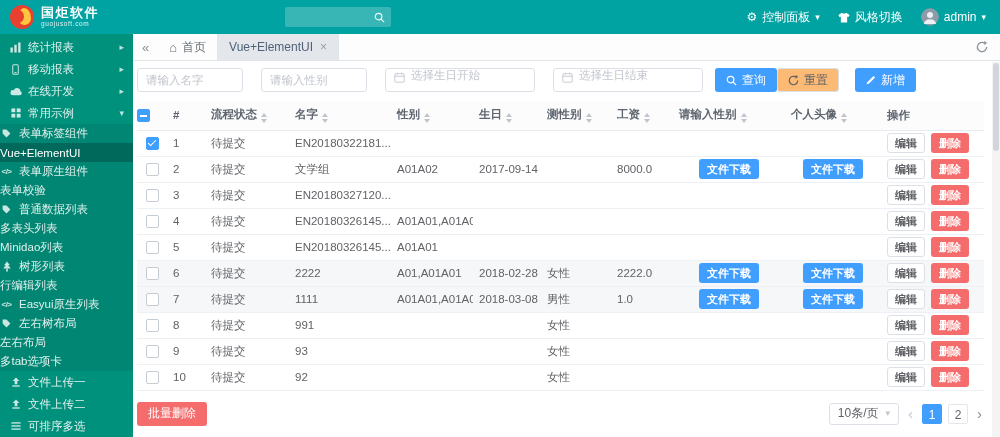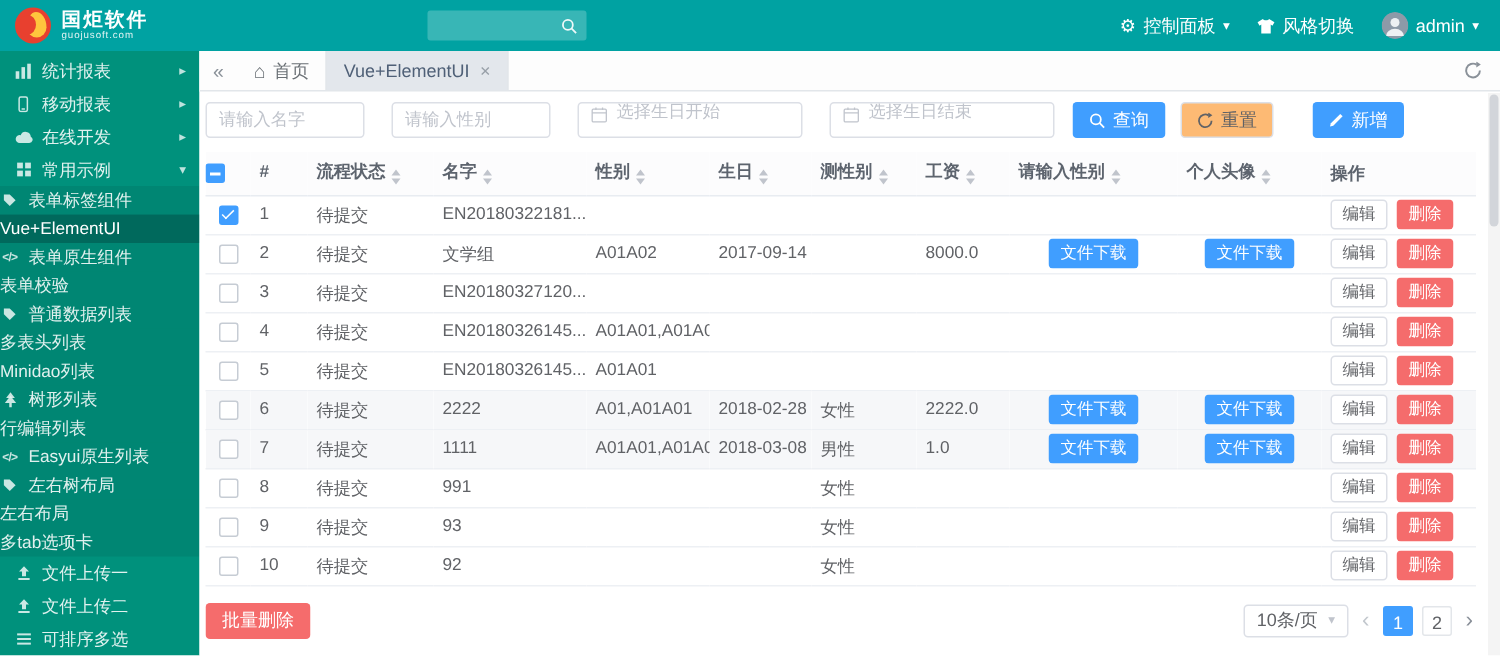--- a/index.html
+++ b/index.html
@@ -45,21 +45,21 @@
   .tab-close { color:#98a0a8; font-size:12px; line-height:1; cursor:pointer; }
   .tab-refresh { position:absolute; right:12px; top:7px; color:#8a9199; display:inline-flex; cursor:pointer; }
 
   
   .content { flex:1; min-height:0; padding:7px 16px 0 4px; display:flex; flex-direction:column; }
   .filters { display:flex; align-items:center; gap:18px; margin-bottom:9px; }
   .el-input { height:24px; width:106px; border:1px solid #dcdfe6; border-radius:3px; padding:0 8px; font-size:11.5px; color:#606266; outline:none; }
   .el-input::placeholder, .el-date input::placeholder { color:#c0c4cc; }
   .el-date { height:24px; width:150px; border:1px solid #dcdfe6; border-radius:3px; display:flex; align-items:flex-start; gap:6px; padding:0 8px; color:#c0c4cc; }
   .el-date input { flex:1; width:0; border:none; outline:none; font-size:11.5px; color:#606266; background:transparent; }
-  .filter-buttons { display:flex; align-items:center; gap:10px; margin-left:-6px; }
+  .filter-buttons { display:flex; align-items:center; margin-left:-6px; }
   .btn { height:24px; display:inline-flex; align-items:center; gap:5px; padding:0 10px; border-radius:3px; font-size:12px; border:1px solid transparent; cursor:pointer; font-family:inherit; }
   .btn-primary { background:#409eff; color:#fff; }
   .btn-default { background:#fdba74; border-color:#dcdfe6; color:#606266; }
   .btn-danger { background:#f56c6c; color:#fff; }
   .btn-add { margin-left:16px; }
 
   
   .grid { width:100%; border-collapse:collapse; table-layout:fixed; font-size:11.5px; color:#606266; }
   .grid th { height:29px; text-align:left; padding:0 6px; font-weight:bold; color:#5d646e; background:#fcfcfd; border-bottom:1px solid #e8ecf1; white-space:nowrap; overflow:hidden; }
   .grid td { height:26px; padding:0 6px; border-bottom:1px solid #edf0f4; white-space:nowrap; overflow:hidden; }
@@ -71,21 +71,21 @@
   .col-cb { text-align:center; padding:0 !important; }
   .cell-center { text-align:center; }
   .sort { display:inline-flex; flex-direction:column; margin-left:4px; gap:2px; vertical-align:1px; }
   .s-up, .s-down { width:0; height:0; border-left:3.5px solid transparent; border-right:3.5px solid transparent; display:block; }
   .s-up { border-bottom:4px solid #c0c4cc; }
   .s-down { border-top:4px solid #c0c4cc; }
   .cb { position:relative; display:inline-block; width:13px; height:13px; border:1px solid #c6ccd4; border-radius:2px; background:#fff; vertical-align:middle; cursor:pointer; }
   .cb.checked, .cb.indeterminate { background:#409eff; border-color:#409eff; }
   .cb.checked::after { content:""; position:absolute; left:3.5px; top:0.5px; width:3px; height:7px; border-right:1.5px solid #fff; border-bottom:1.5px solid #fff; transform:rotate(45deg); }
   .cb.indeterminate::after { content:""; position:absolute; left:2px; top:5px; width:7px; height:1.8px; background:#fff; }
-  .btn-mini { display:inline-block; height:20px; line-height:18px; padding:0 7px; border-radius:3px; font-size:11px; border:1px solid transparent; cursor:pointer; font-family:inherit; }
+  .btn-mini { display:inline-block; height:20px; line-height:18px; padding:0 7px; border-radius:3px; font-size:11px; border:1px solid transparent; cursor:pointer; font-family:inherit;font-weight:bold; }
   .btn-plain { background:#fff; border-color:#dcdfe6; color:#606266; margin-right:6px; }
   .btn-blue { background:#409eff; color:#fff; }
   .btn-red { background:#f56c6c; color:#fff; }
 
   
   .table-footer { display:flex; align-items:center; margin-top:11px; padding-bottom:8px; }
   .pagination { margin-left:auto; display:flex; align-items:center; gap:7px; font-size:12px; color:#606266; }
   .page-size { display:inline-flex; align-items:center; gap:7px; height:22px; border:1px solid #dcdfe6; border-radius:3px; padding:0 8px; cursor:pointer; color:#606266; }
   .page-size .caret { color:#c0c4cc; }
   .pg-arrow { font-size:15px; line-height:1; padding:0 2px; cursor:pointer; }

